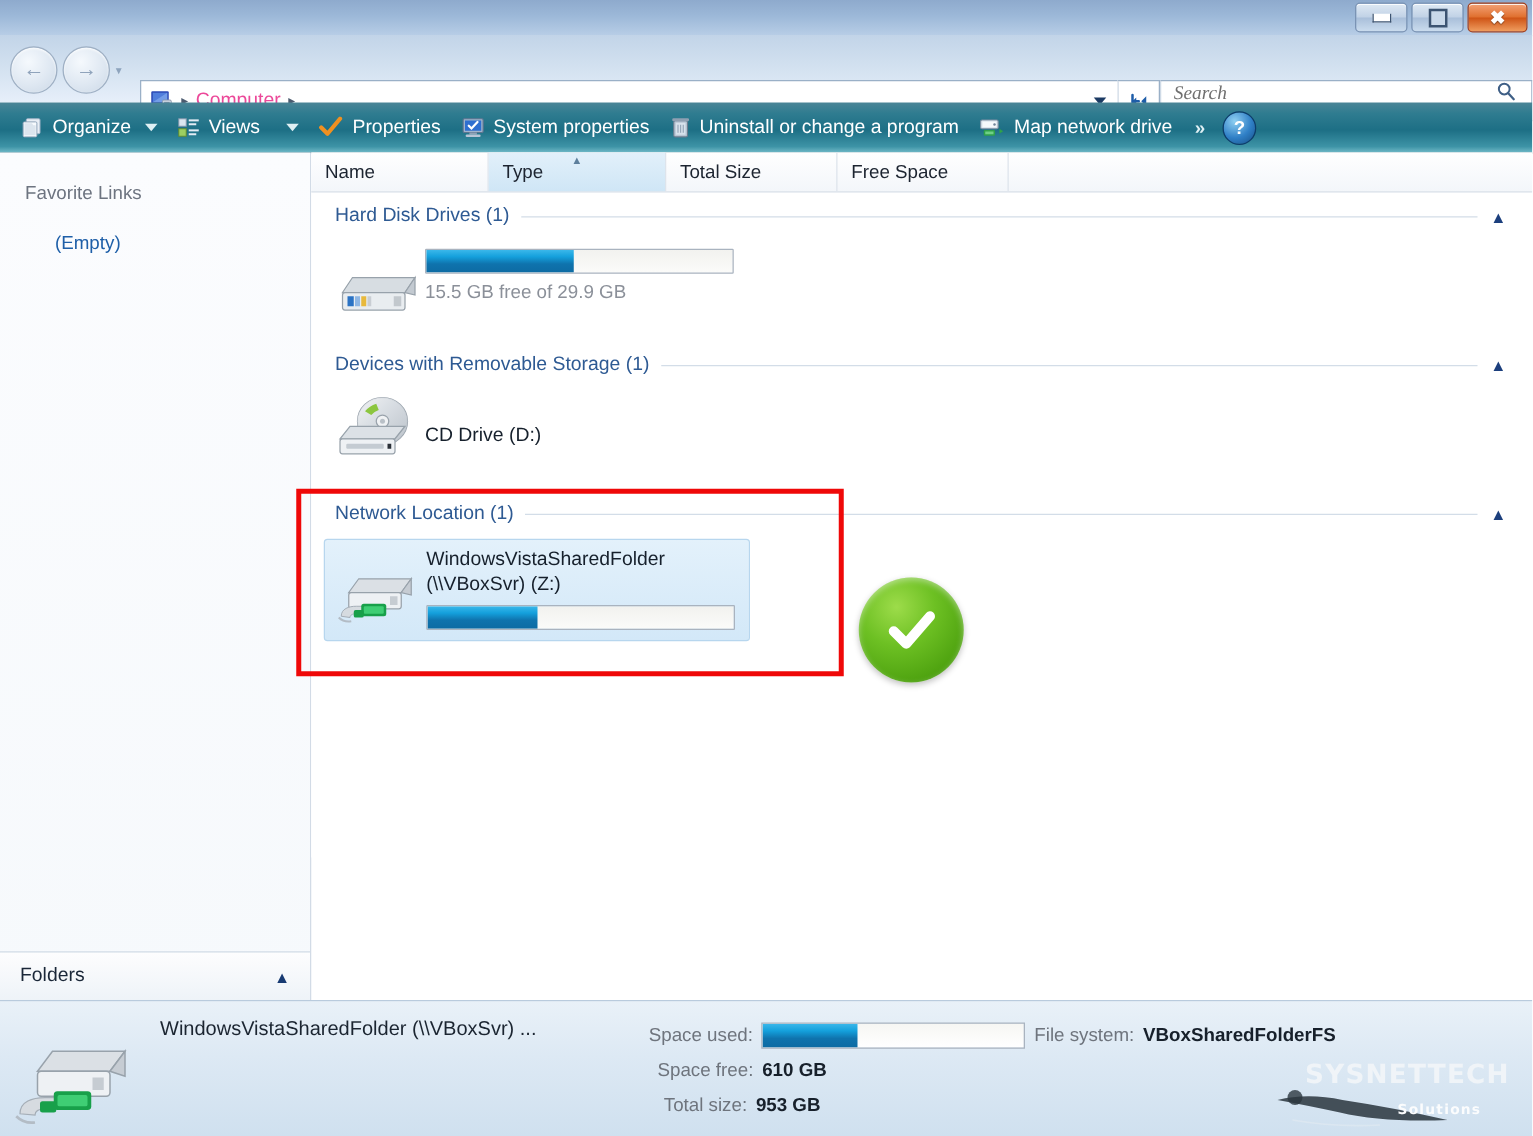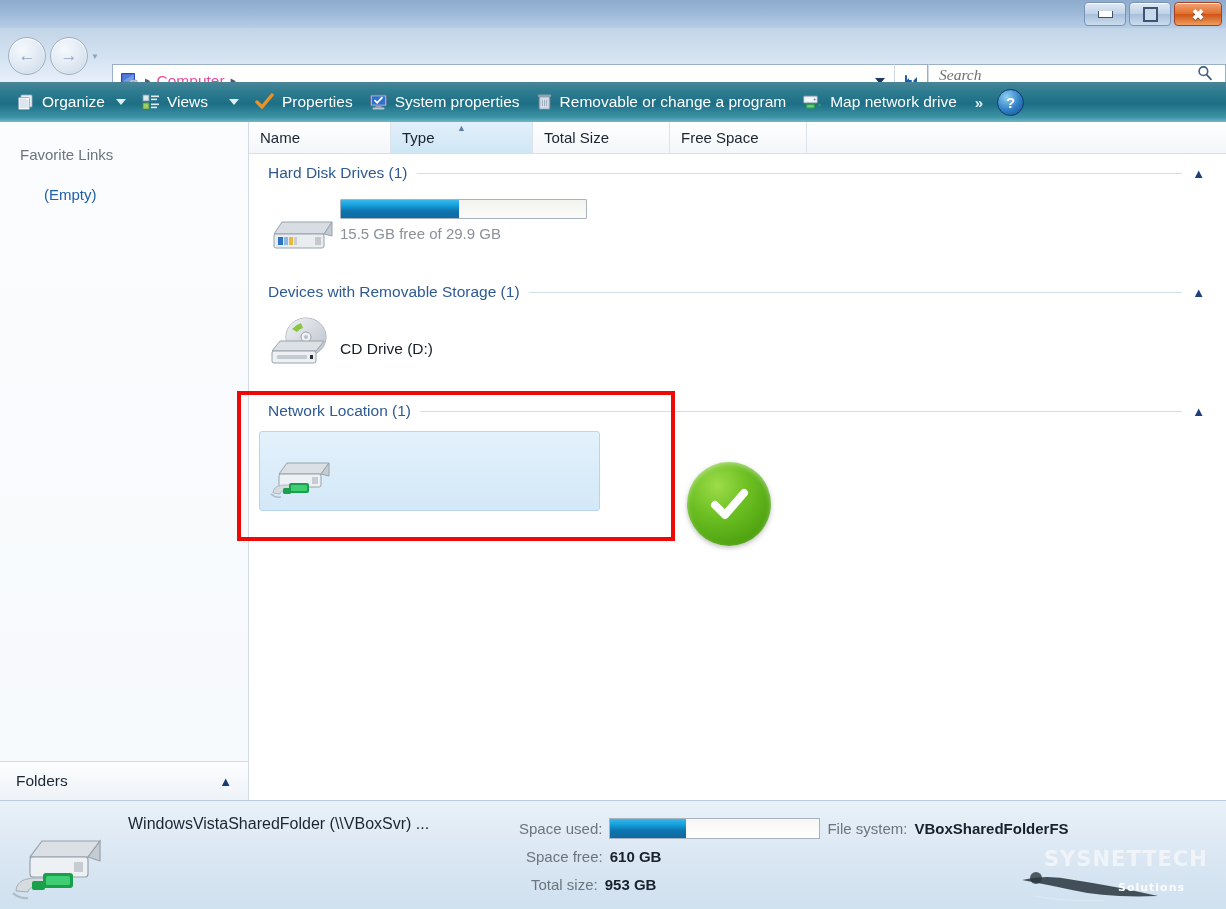--- a/index.html
+++ b/index.html
@@ -399,21 +399,21 @@
 
     <div class="tb-item">
       <span>
         <svg width="17" height="18" viewBox="0 0 17 18" class="ic">
           <rect x="3" y="3.5" width="11" height="13" rx="1.4" fill="#b9c6d4" stroke="#6b7c8e" stroke-width=".9"></rect>
           <rect x="4.6" y="5.2" width="7.8" height="9.6" fill="#d8e2ec"></rect>
           <rect x="1.8" y="1.6" width="13.4" height="2.4" rx="1" fill="#8fa0b2"></rect>
           <path d="M6.4 6.8 v6.4 M8.5 6.8 v6.4 M10.6 6.8 v6.4" stroke="#93a4b6" stroke-width=".9"></path>
         </svg>
       </span>
-      <span>Removable or change a program</span>
+      <span>Uninstall or change a program</span>
     </div>
 
     <div class="tb-item">
       <span>
         <svg width="21" height="17" viewBox="0 0 21 17" class="ic">
           <rect x="1.5" y="2" width="14" height="7" rx="1.2" fill="#dfe7ef" stroke="#7e90a4" stroke-width=".9"></rect>
           <rect x="3" y="3.4" width="11" height="4.2" fill="#f6f9fc"></rect>
           <circle cx="12.6" cy="5.5" r="1" fill="#6f8398"></circle>
           <rect x="4" y="10" width="9" height="4.6" rx="1" fill="#2fa14a"></rect>
           <rect x="5.2" y="11.2" width="6.6" height="2.2" fill="#6fd086"></rect>
@@ -527,20 +527,27 @@
             <rect x="10" y="22" width="42" height="13" rx="2" fill="#eef1f4" stroke="#98a2ab" stroke-width="1"></rect>
             <rect x="43" y="25" width="6" height="7" fill="#c6ccd2"></rect>
             <path d="M52 22 l8 -11 v13 z" fill="#c6ccd3" stroke="#98a2ab" stroke-width="1"></path>
             <path d="M4 41 c0 -6 6 -8 12 -8 h10 v6 h-10 c-3 0 -5 1 -5 3 z" fill="#d6dbe0" stroke="#a5aeb7" stroke-width=".8"></path>
             <rect x="20" y="31" width="20" height="10" rx="2" fill="#18a04a"></rect>
             <rect x="22" y="33" width="16" height="6" rx="1" fill="#3fce74"></rect>
             <rect x="14" y="36" width="8" height="6" rx="1.5" fill="#18a04a"></rect>
             <path d="M2 42 q4 4 10 3" fill="none" stroke="#b3bcc5" stroke-width="1.6"></path>
           </svg>
         </span>
+        <div class="drive-texts">
+          <span class="drive-name">WindowsVistaSharedFolder</span>
+          <span class="drive-name">(\\VBoxSvr) (Z:)</span>
+          <div class="pbar" style="margin-top:6px;">
+            <div class="pbar-fill" id="bar-z" style="width: 36%;"></div>
+          </div>
+        </div>
       </div>
     </div>
 
   </div>
 
   <div class="redbox" style="left:237px; top:391px; width:438px; height:150px;"></div>
 
   <div class="greencheck" style="left:687px; top:462px;">
     <svg width="52" height="52" viewBox="0 0 52 52" class="ic">
       <path d="M12 27 L22 37 L41 15" fill="none" stroke="#ffffff" stroke-width="8" stroke-linecap="round" stroke-linejoin="round"></path>

